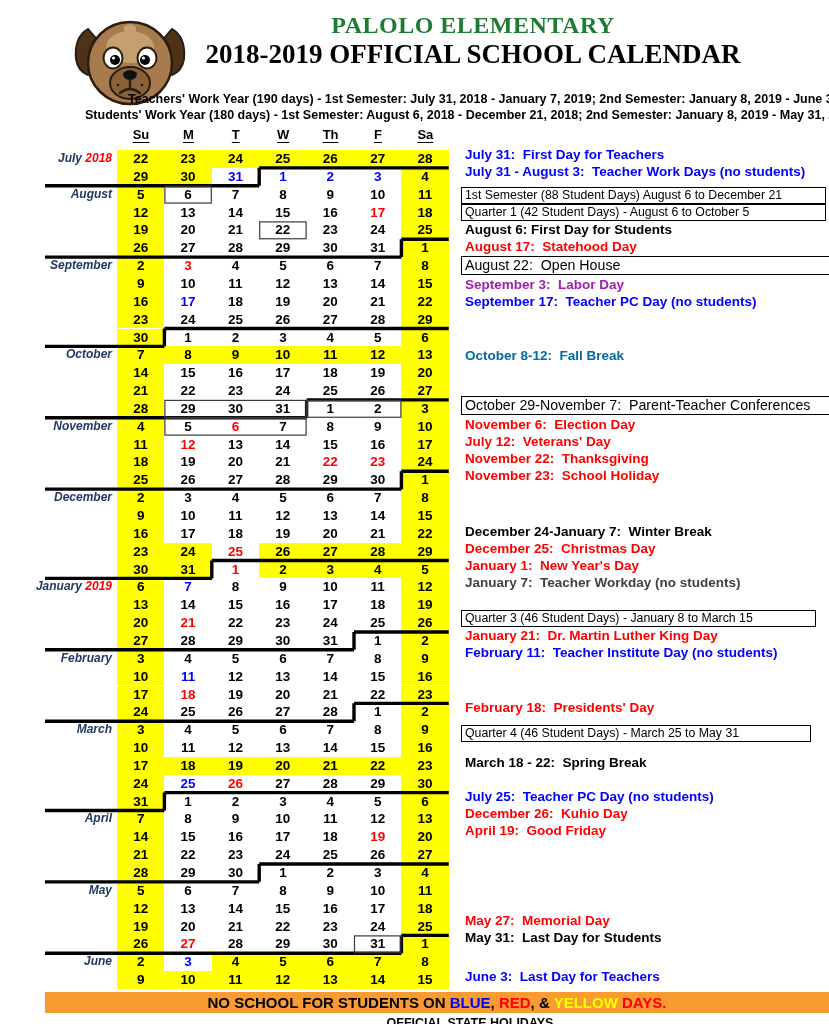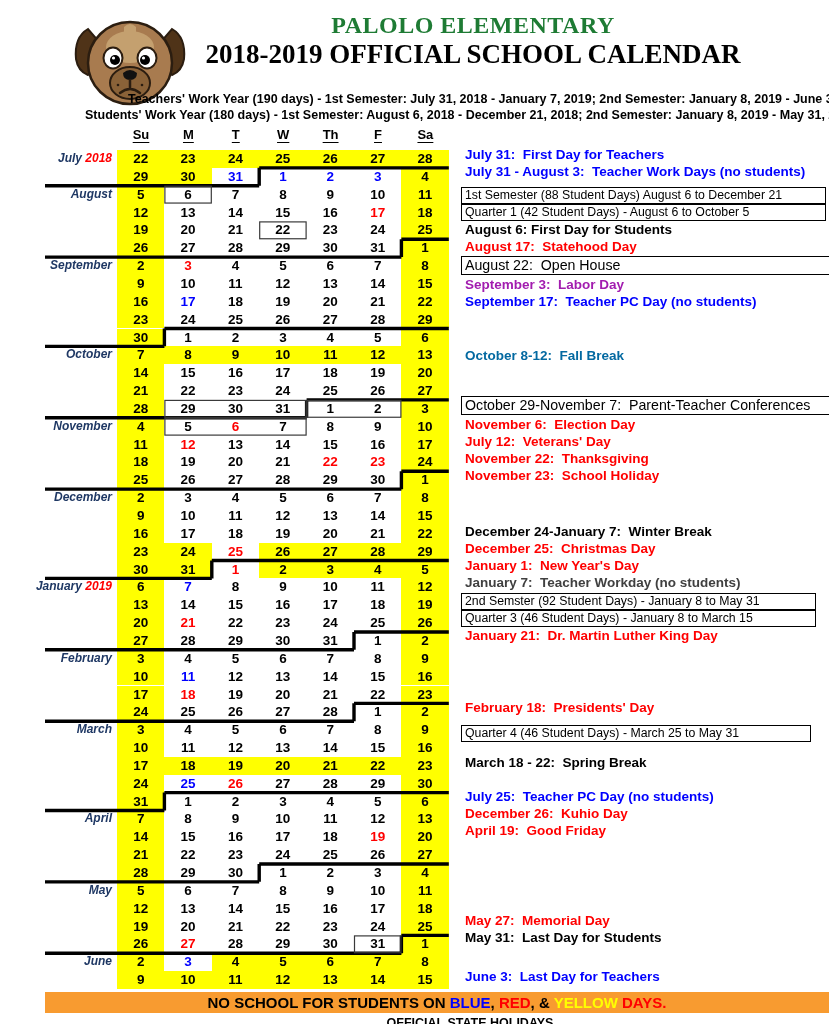--- a/index.html
+++ b/index.html
@@ -469,23 +469,23 @@
     <div class="ann" style="top: 348px; color: #0369a1;">October 8-12:  Fall Break</div>
     <div class="ann boxed size-l" style="top: 396px; width: 420px;">October 29-November 7:  Parent-Teacher Conferences</div>
     <div class="ann" style="top: 417px; color: rgb(255, 0, 0);">November 6:  Election Day</div>
     <div class="ann" style="top: 434px; color: rgb(255, 0, 0);">July 12:  Veterans' Day</div>
     <div class="ann" style="top: 451px; color: rgb(255, 0, 0);">November 22:  Thanksgiving</div>
     <div class="ann" style="top: 468px; color: rgb(255, 0, 0);">November 23:  School Holiday</div>
     <div class="ann" style="top: 524px; color: rgb(0, 0, 0);">December 24-January 7:  Winter Break</div>
     <div class="ann" style="top: 541px; color: rgb(255, 0, 0);">December 25:  Christmas Day</div>
     <div class="ann" style="top: 558px; color: rgb(255, 0, 0);">January 1:  New Year's Day</div>
     <div class="ann" style="top: 575px; color: #404040;">January 7:  Teacher Workday (no students)</div>
-    <div class="ann boxed size-s" style="top: 593px; width: 347px;">2nd Semster (92 Student Days) - January 8 to May 31</div>
     <div class="ann boxed size-s" style="top: 610px; width: 347px;">Quarter 3 (46 Student Days) - January 8 to March 15</div>
     <div class="ann" style="top: 628px; color: rgb(255, 0, 0);">January 21:  Dr. Martin Luther King Day</div>
+    <div class="ann" style="top: 645px; color: rgb(0, 0, 255);">February 11:  Teacher Institute Day (no students)</div>
     <div class="ann" style="top: 700px; color: rgb(255, 0, 0);">February 18:  Presidents' Day</div>
     <div class="ann" style="top: 755px; color: rgb(0, 0, 0);">March 18 - 22:  Spring Break</div>
     <div class="ann boxed size-s" style="top: 725px; width: 342px;">Quarter 4 (46 Student Days) - March 25 to May 31</div>
     <div class="ann" style="top: 789px; color: rgb(0, 0, 255);">July 25:  Teacher PC Day (no students)</div>
     <div class="ann" style="top: 806px; color: rgb(255, 0, 0);">December 26:  Kuhio Day</div>
     <div class="ann" style="top: 823px; color: rgb(255, 0, 0);">April 19:  Good Friday</div>
     <div class="ann" style="top: 913px; color: rgb(255, 0, 0);">May 27:  Memorial Day</div>
     <div class="ann" style="top: 930px; color: rgb(0, 0, 0);">May 31:  Last Day for Students</div>
     <div class="ann" style="top: 969px; color: rgb(0, 0, 255);">June 3:  Last Day for Teachers</div>
   </div>

